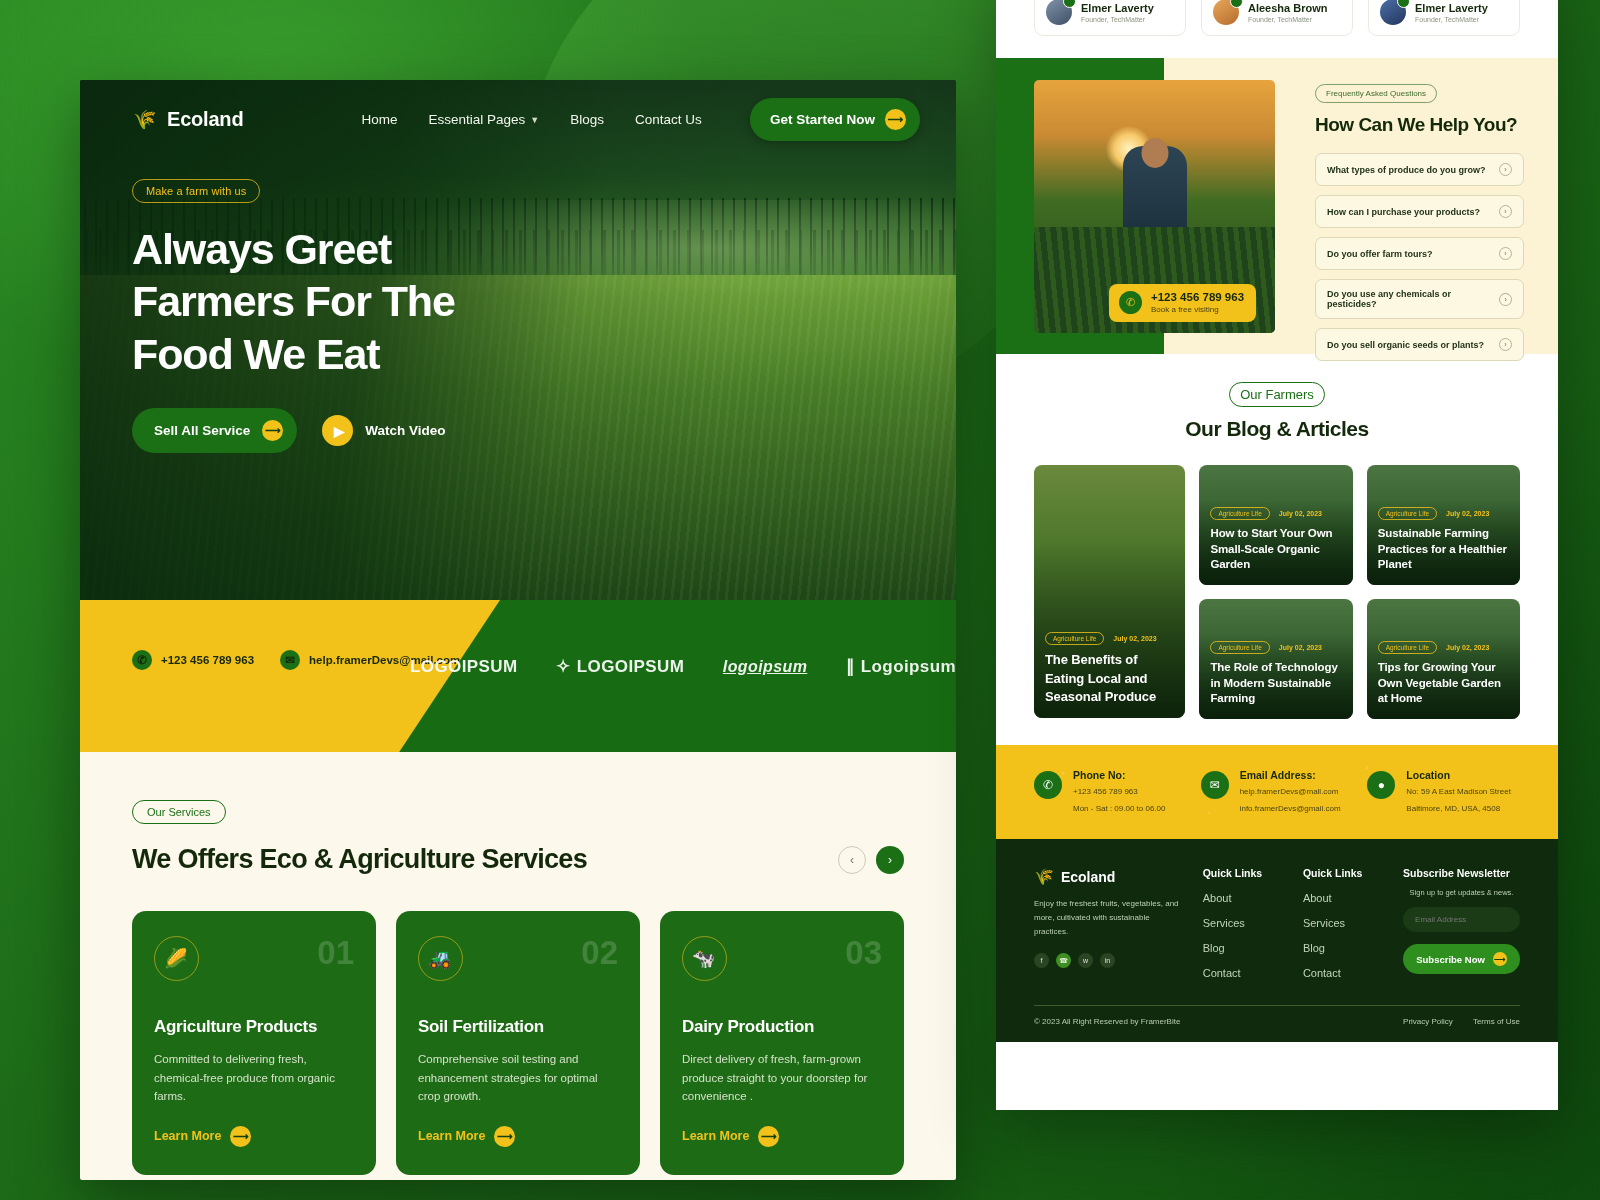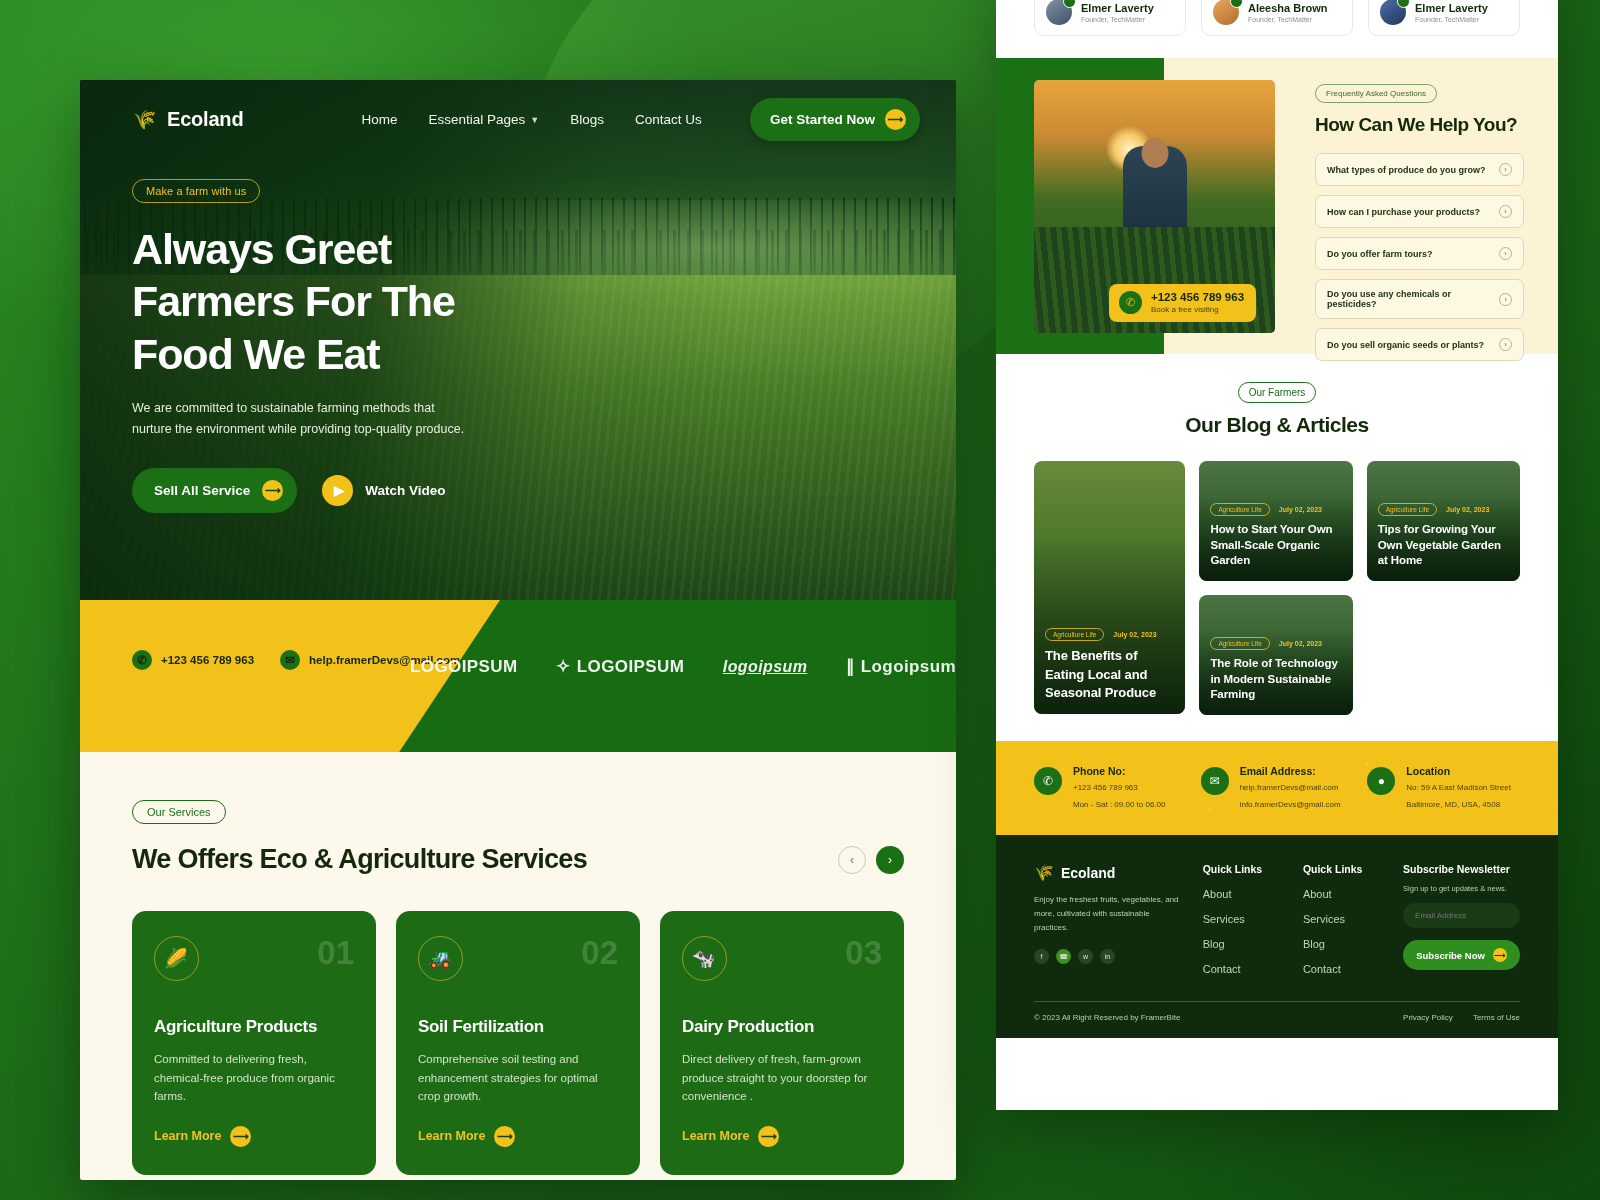--- a/index.html
+++ b/index.html
@@ -367,21 +367,21 @@
   .soc {
     width: 15px; height: 15px; border-radius: 50%; background: #2b4423;
     display: flex; align-items: center; justify-content: center;
     color: #dfe9d6; font-size: 7px; cursor: pointer;
   }
   .soc.active { background: #3f8f22; }
   .fc { width: 96px; }
   .fc-h { color: #fff; font-size: 10.5px; font-weight: 700; }
   .fc-link { color: #c3d4ba; font-size: 11px; margin-top: 13px; cursor: pointer; }
   .fc-sub { width: 140px; }
-  .fc-subdesc { color: #bccfb4; font-size: 7.5px; margin-top: 9px; }
+  .fc-subdesc { color: #bccfb4; font-size: 7.5px; margin-top: 9px; text-align: center; }
   .sub-input {
     margin-top: 10px; width: 100%; background: #1b3a16; border: none;
     border-radius: 20px; padding: 8px 12px; color: #9db18f; font-size: 8px;
     font-family: inherit;
   }
   .sub-btn {
     margin-top: 12px; width: 100%; background: #2f8f1e; color: #fff;
     border: none; border-radius: 20px; padding: 8px 10px;
     font-size: 9.5px; font-weight: 700; font-family: inherit; cursor: pointer;
     display: flex; align-items: center; justify-content: center; gap: 8px;
@@ -438,21 +438,20 @@
       </button>
     </div>
 
     <div class="hero-body">
       <span class="pill-outline">Make a farm with us</span>
       <h1 class="hero-title">
         <span>Always Greet</span><br>
         <span>Farmers For The</span><br>
         <span>Food We Eat</span>
       </h1>
-      <p class="hero-sub">We are committed to sustainable farming methods that nurture the environment while providing top-quality produce.</p>
       <div class="hero-actions">
         <button class="btn-primary">
           <span>Sell All Service</span>
           <span class="arrow-circle">⟶</span>
         </button>
         <div class="watch">
           <span class="play-circle">▶</span>
           <span>Watch Video</span>
         </div>
       </div>
@@ -609,21 +608,21 @@
         <div class="faq-item">
           <span class="faq-q">Do you sell organic seeds or plants?</span>
           <span class="faq-chev">›</span>
         </div>
       </div>
     </div>
   </div>
 
   <div class="blog">
     <div class="blog-head">
-      <span class="pill-green" style="font-size:10px;padding:4px 10px">Our Farmers</span>
+      <span class="pill-green" style="font-size:13px;padding:4px 10px">Our Farmers</span>
       <h2 class="blog-title">Our Blog &amp; Articles</h2>
     </div>
     <div class="blog-grid">
       <div class="blog-col tall">
         <div class="bcard tall">
           <div class="meta">
             <span class="tag">Agriculture Life</span>
             <span class="date">July 02, 2023</span>
           </div>
           <h4>The Benefits of Eating Local and Seasonal Produce</h4>
@@ -644,20 +643,27 @@
           </div>
           <h4>The Role of Technology in Modern Sustainable Farming</h4>
         </div>
       </div>
       <div class="blog-col half">
         <div class="bcard small">
           <div class="meta">
             <span class="tag">Agriculture Life</span>
             <span class="date">July 02, 2023</span>
           </div>
+          <h4>Sustainable Farming Practices for a Healthier Planet</h4>
+        </div>
+        <div class="bcard small">
+          <div class="meta">
+            <span class="tag">Agriculture Life</span>
+            <span class="date">July 02, 2023</span>
+          </div>
           <h4>Tips for Growing Your Own Vegetable Garden at Home</h4>
         </div>
       </div>
     </div>
   </div>
 
   <div class="yellow-bar">
     <div class="yb-item">
       <span class="yb-icon">✆</span>
       <div>

